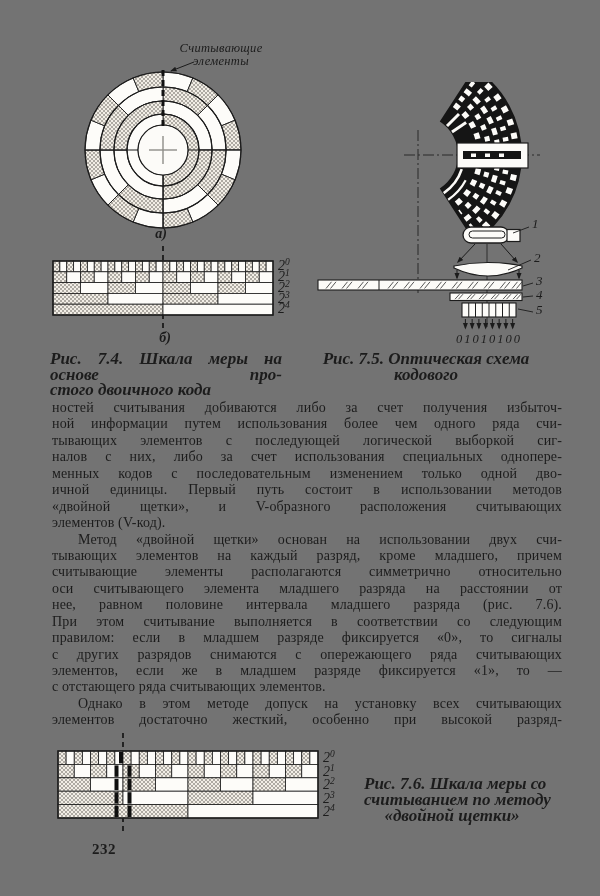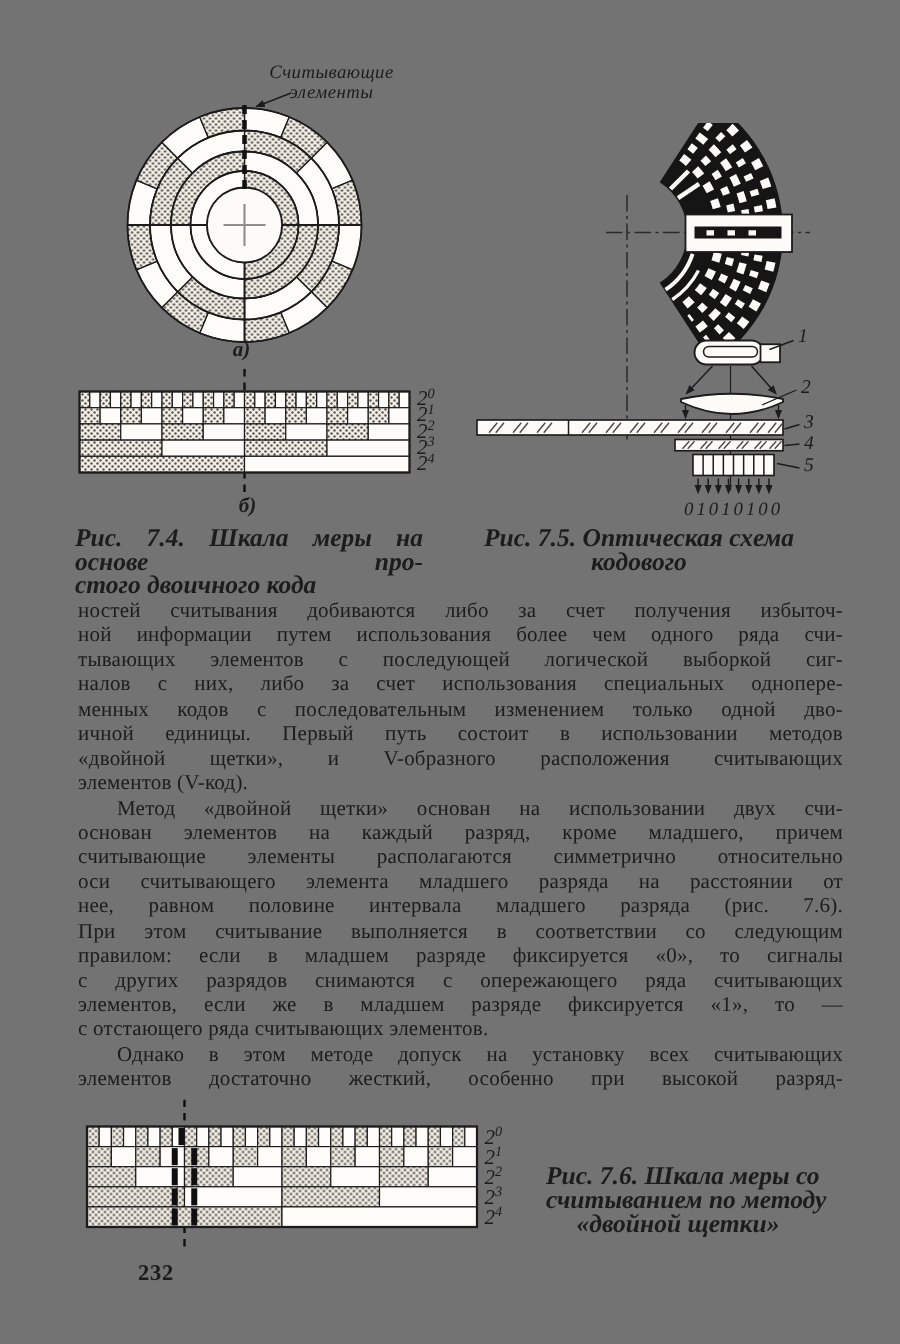--- a/index.html
+++ b/index.html
@@ -314,21 +314,21 @@
   <div id="body-text" class="abs" style="left:52px;top:400px;">
       <div class="body-line">ностей считывания добиваются либо за счет получения избыточ-</div>
       <div class="body-line">ной информации путем использования более чем одного ряда счи-</div>
       <div class="body-line">тывающих элементов с последующей логической выборкой сиг-</div>
       <div class="body-line">налов с них, либо за счет использования специальных однопере-</div>
       <div class="body-line">менных кодов с последовательным изменением только одной дво-</div>
       <div class="body-line">ичной единицы. Первый путь состоит в использовании методов</div>
       <div class="body-line">«двойной щетки», и V-образного расположения считывающих</div>
       <div class="body-line last">элементов (V-код).</div>
       <div class="body-line indent">Метод «двойной щетки» основан на использовании двух счи-</div>
-      <div class="body-line">основан элементов на каждый разряд, кроме младшего, причем</div>
+      <div class="body-line">тывающих элементов на каждый разряд, кроме младшего, причем</div>
       <div class="body-line">считывающие элементы располагаются симметрично относительно</div>
       <div class="body-line">оси считывающего элемента младшего разряда на расстоянии от</div>
       <div class="body-line">нее, равном половине интервала младшего разряда (рис. 7.6).</div>
       <div class="body-line">При этом считывание выполняется в соответствии со следующим</div>
       <div class="body-line">правилом: если в младшем разряде фиксируется «0», то сигналы</div>
       <div class="body-line">с других разрядов снимаются с опережающего ряда считывающих</div>
       <div class="body-line">элементов, если же в младшем разряде фиксируется «1», то —</div>
       <div class="body-line last">с отстающего ряда считывающих элементов.</div>
       <div class="body-line indent">Однако в этом методе допуск на установку всех считывающих</div>
       <div class="body-line">элементов достаточно жесткий, особенно при высокой разряд-</div>

